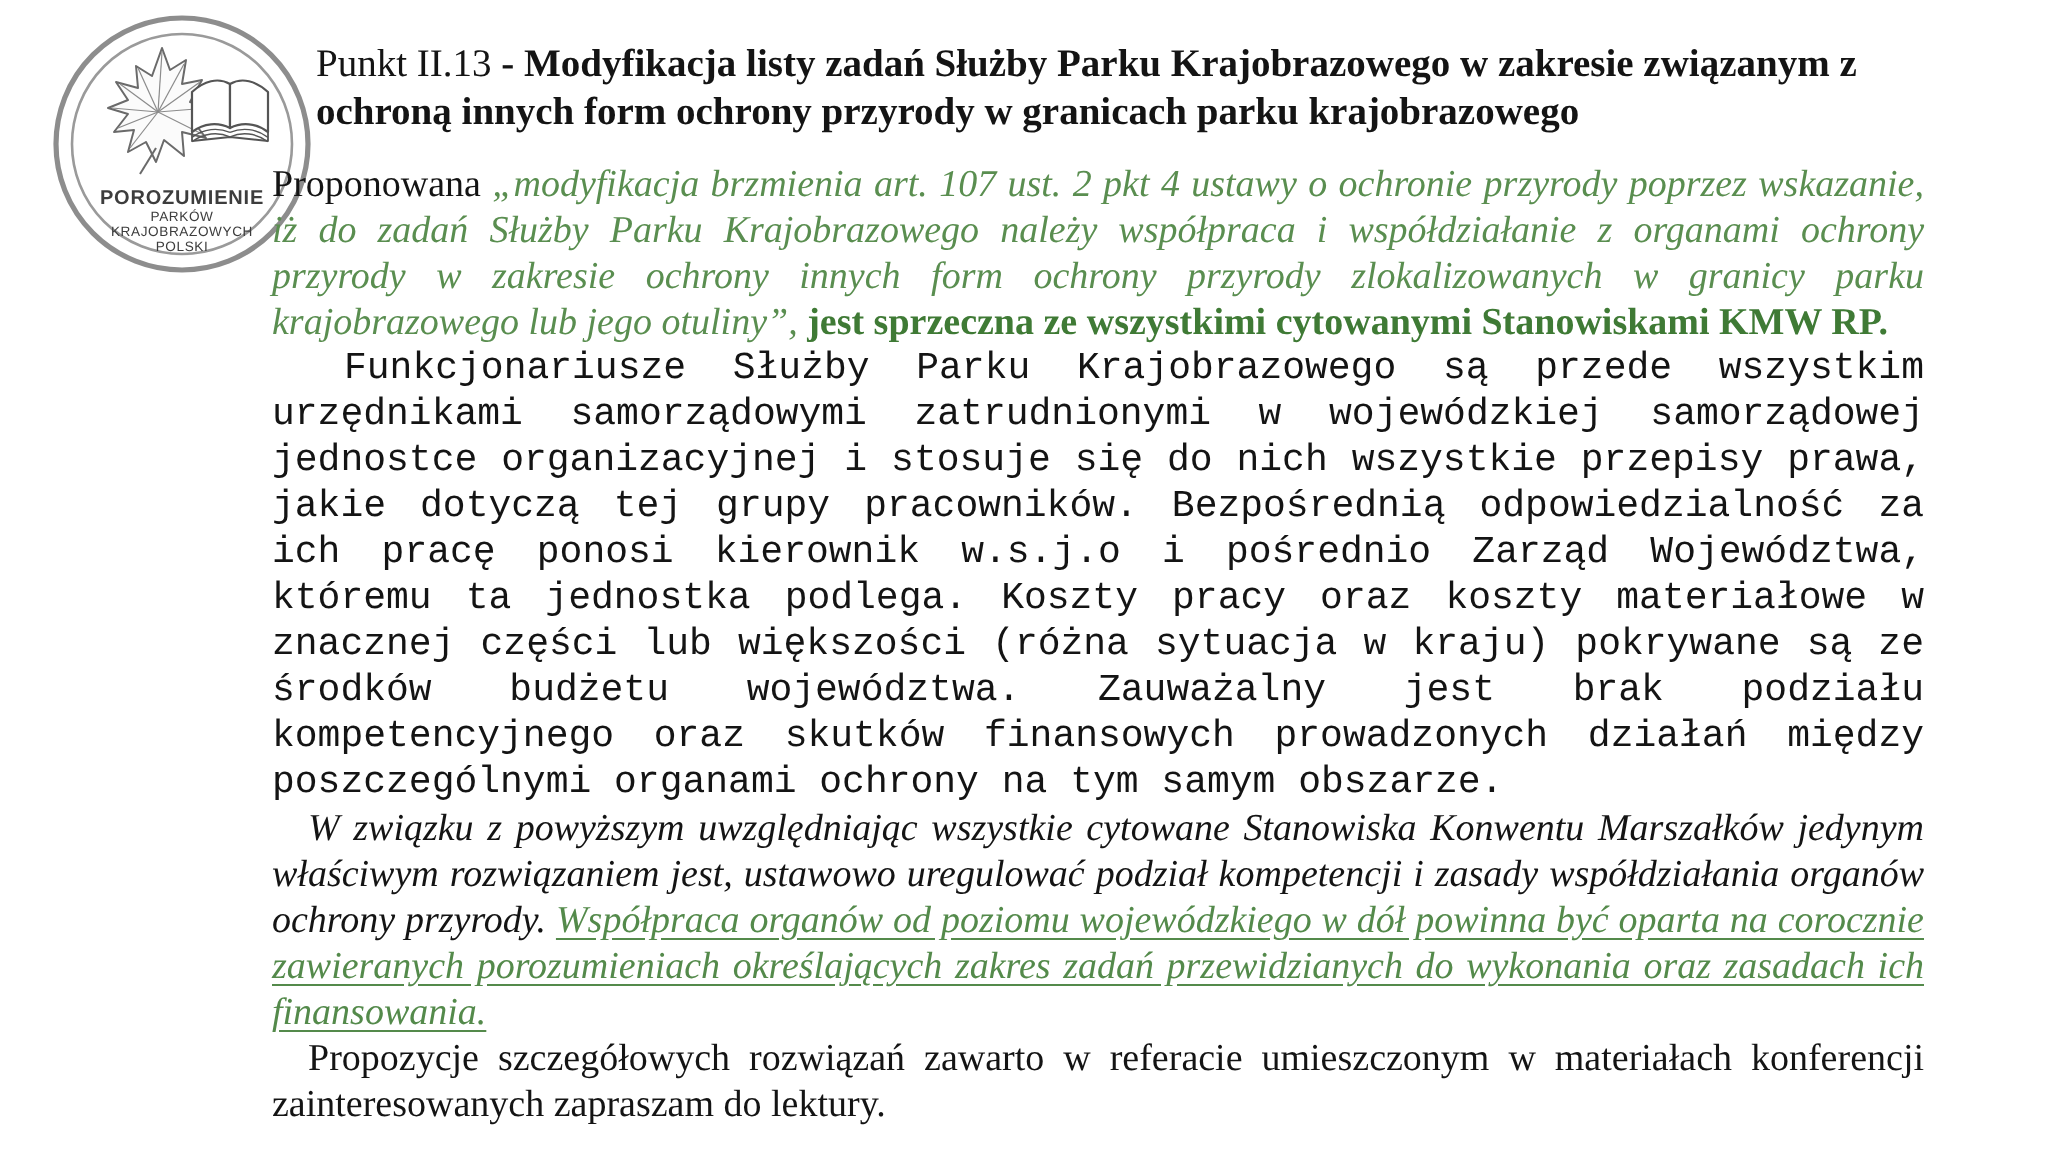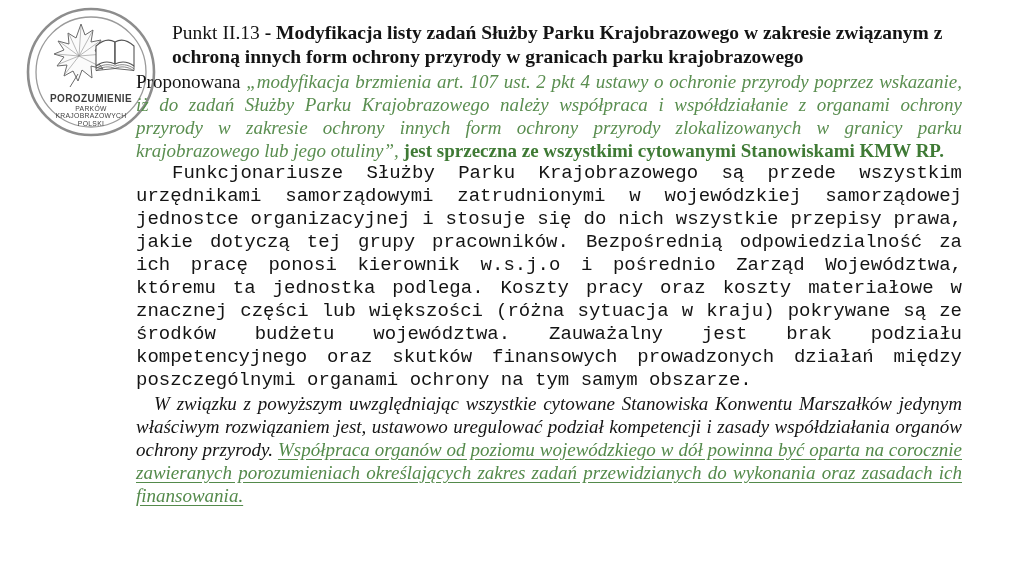--- a/index.html
+++ b/index.html
@@ -29,31 +29,31 @@
 
   .content {
     position: absolute;
     left: 136px;
     top: 21px;
     width: 826px;
     font-size: 19px;
     line-height: 23px;
   }
   .title {
-    margin-left: 36px;
+    margin-left: 22px;
     width: 782px;
     font-size: 19.5px;
     line-height: 24px;
     text-align: left;
   }
   .title .title-prefix { font-weight: normal; }
   .title .title-bold { font-weight: bold; }
 
   p.flow { text-align: justify; }
-  .proposal { margin-top: 1px; }
+  .proposal { margin-top: 12px; }
   .quote { color: var(--quote-green); font-style: italic; }
   .conclusion { color: var(--conclusion-green); font-weight: bold; }
 
   .para-1 { text-indent: 36px; font-family: Liberation Mono, monospace; }
   .para-2 { text-indent: 18px; font-style: italic; }
   .para-3 { text-indent: 18px; }
   .highlight {
     color: var(--highlight-green);
     text-decoration: underline;
     text-underline-offset: 3px;
@@ -118,15 +118,16 @@
     <p class="flow proposal">
       <span>Proponowana </span><span class="quote">„modyfikacja brzmienia art. 107 ust. 2 pkt 4 ustawy o ochronie przyrody poprzez wskazanie, iż do zadań Służby Parku Krajobrazowego należy współpraca i współdziałanie z organami ochrony przyrody w zakresie ochrony innych form ochrony przyrody zlokalizowanych w granicy parku krajobrazowego lub jego otuliny”, </span><span class="conclusion">jest sprzeczna ze wszystkimi cytowanymi Stanowiskami KMW RP.</span>
     </p>
 
     <p class="flow para-1">Funkcjonariusze Służby Parku Krajobrazowego są przede wszystkim urzędnikami samorządowymi zatrudnionymi w wojewódzkiej samorządowej jednostce organizacyjnej i stosuje się do nich wszystkie przepisy prawa, jakie dotyczą tej grupy pracowników. Bezpośrednią odpowiedzialność za ich pracę ponosi kierownik w.s.j.o i pośrednio Zarząd Województwa, któremu ta jednostka podlega. Koszty pracy oraz koszty materiałowe w znacznej części lub większości (różna sytuacja w kraju) pokrywane są ze środków budżetu województwa. Zauważalny jest brak podziału kompetencyjnego oraz skutków finansowych prowadzonych działań między poszczególnymi organami ochrony na tym samym obszarze.</p>
 
     <p class="flow para-2">
       <span>W związku z powyższym uwzględniając wszystkie cytowane Stanowiska Konwentu Marszałków jedynym właściwym rozwiązaniem jest, ustawowo uregulować podział kompetencji i zasady współdziałania organów ochrony przyrody. </span><span class="highlight">Współpraca organów od poziomu wojewódzkiego w dół powinna być oparta na corocznie zawieranych porozumieniach określających zakres zadań przewidzianych do wykonania oraz zasadach ich finansowania.</span>
     </p>
 
+    <p class="flow para-3">Propozycje szczegółowych rozwiązań zawarto w referacie umieszczonym w materiałach konferencji zainteresowanych zapraszam do lektury.</p>
 
   </div>
 </div>
 
 </body></html>

